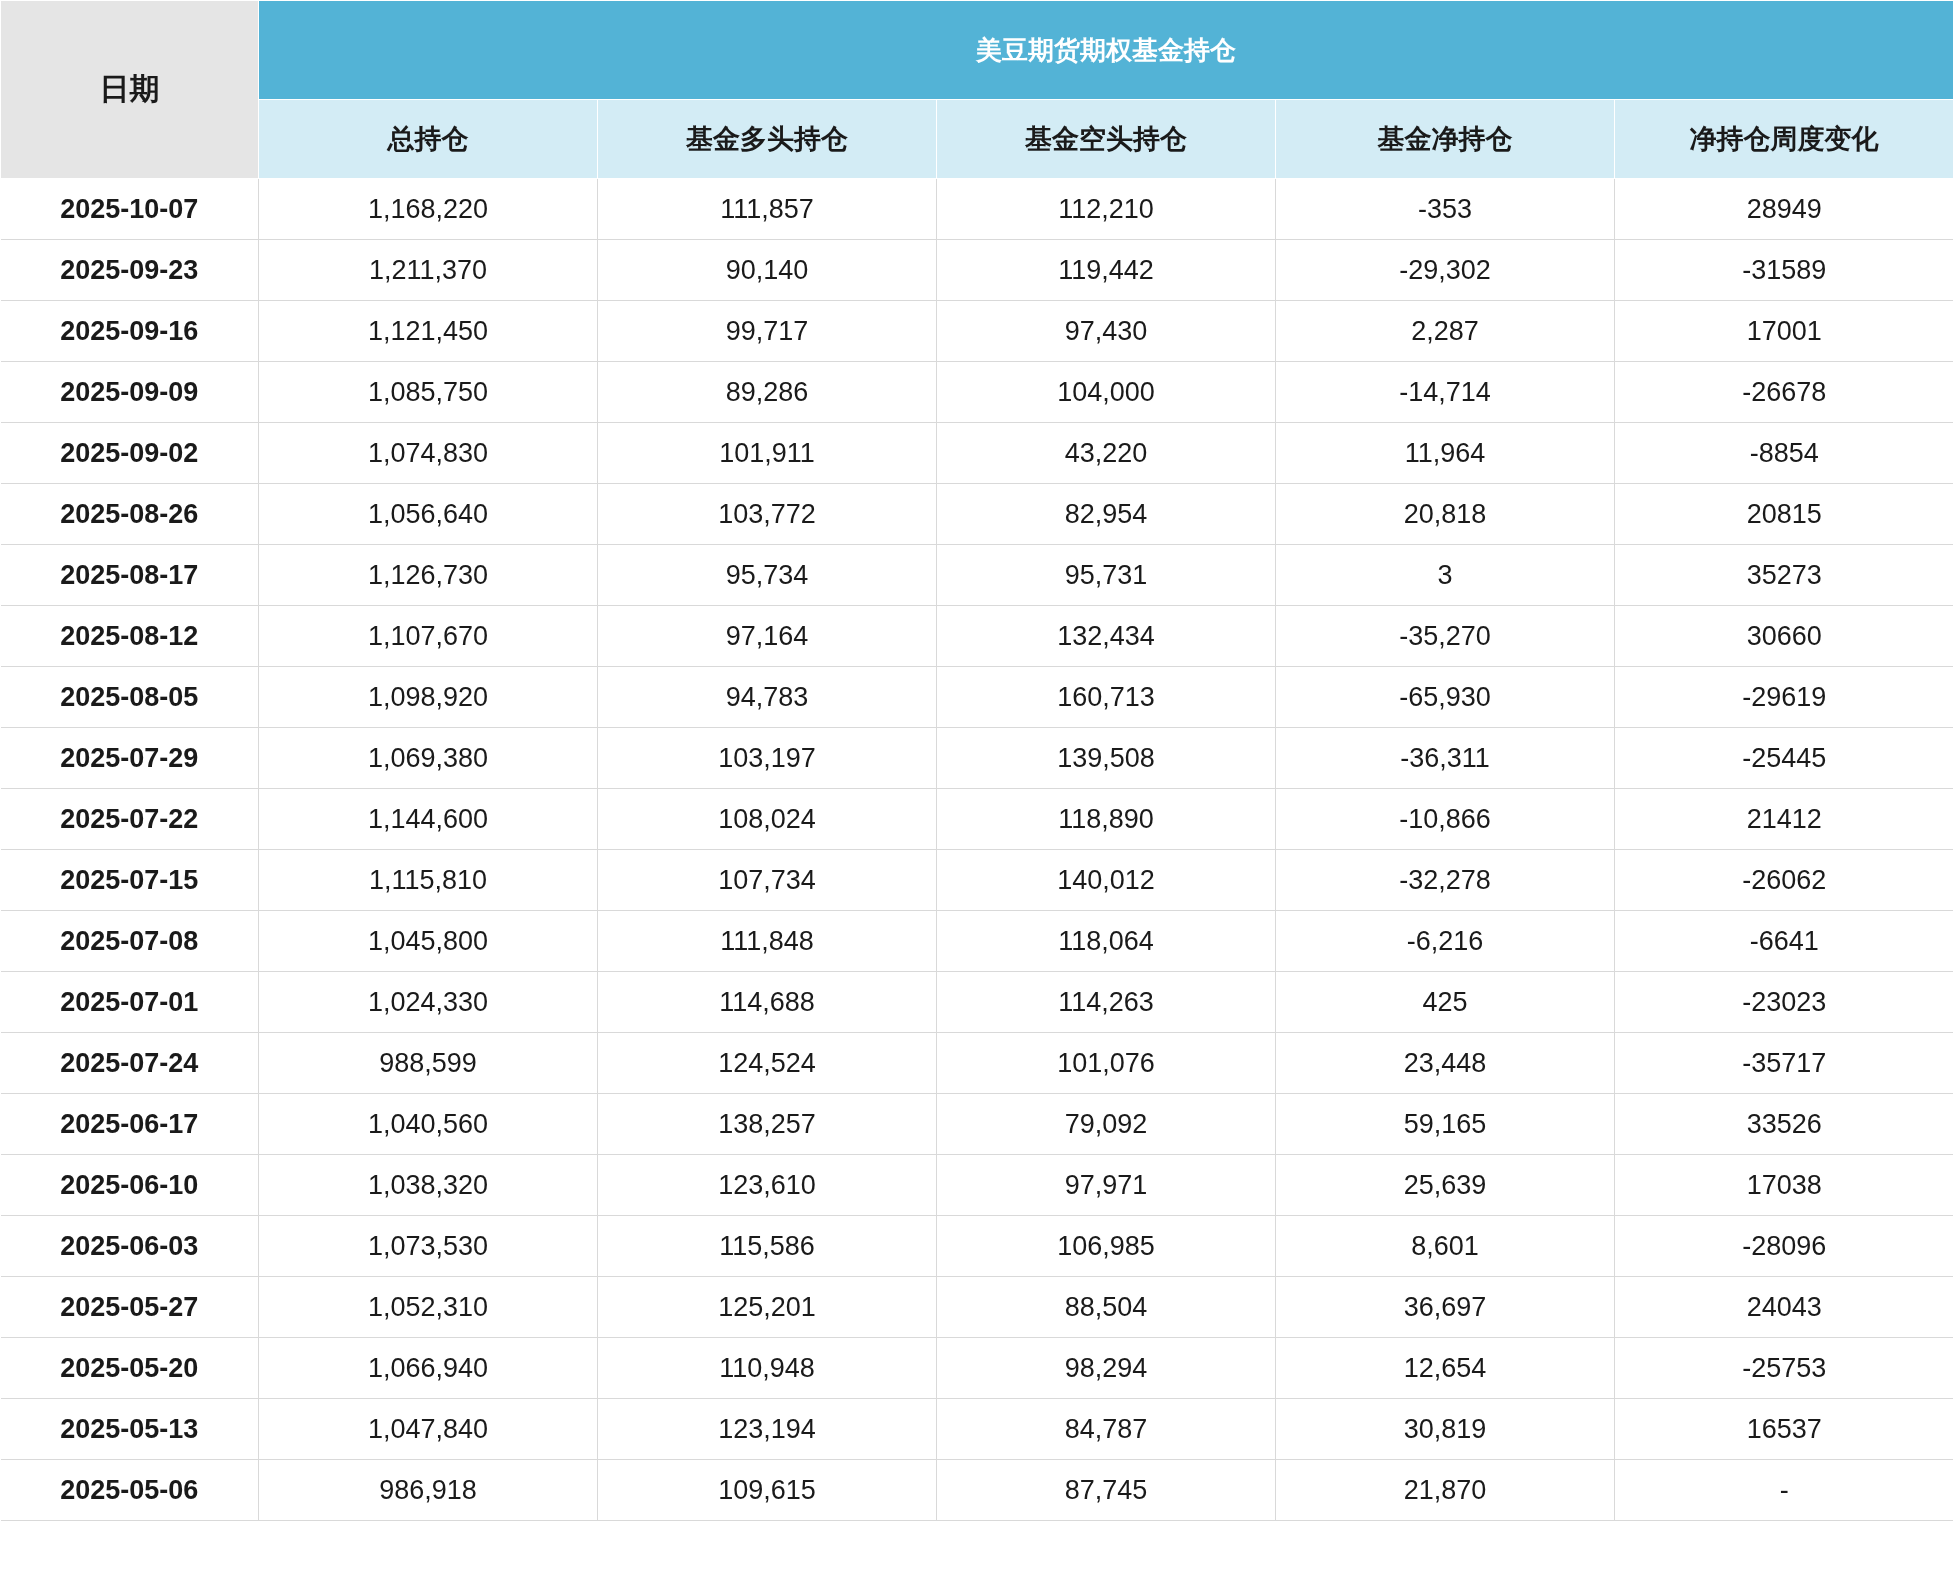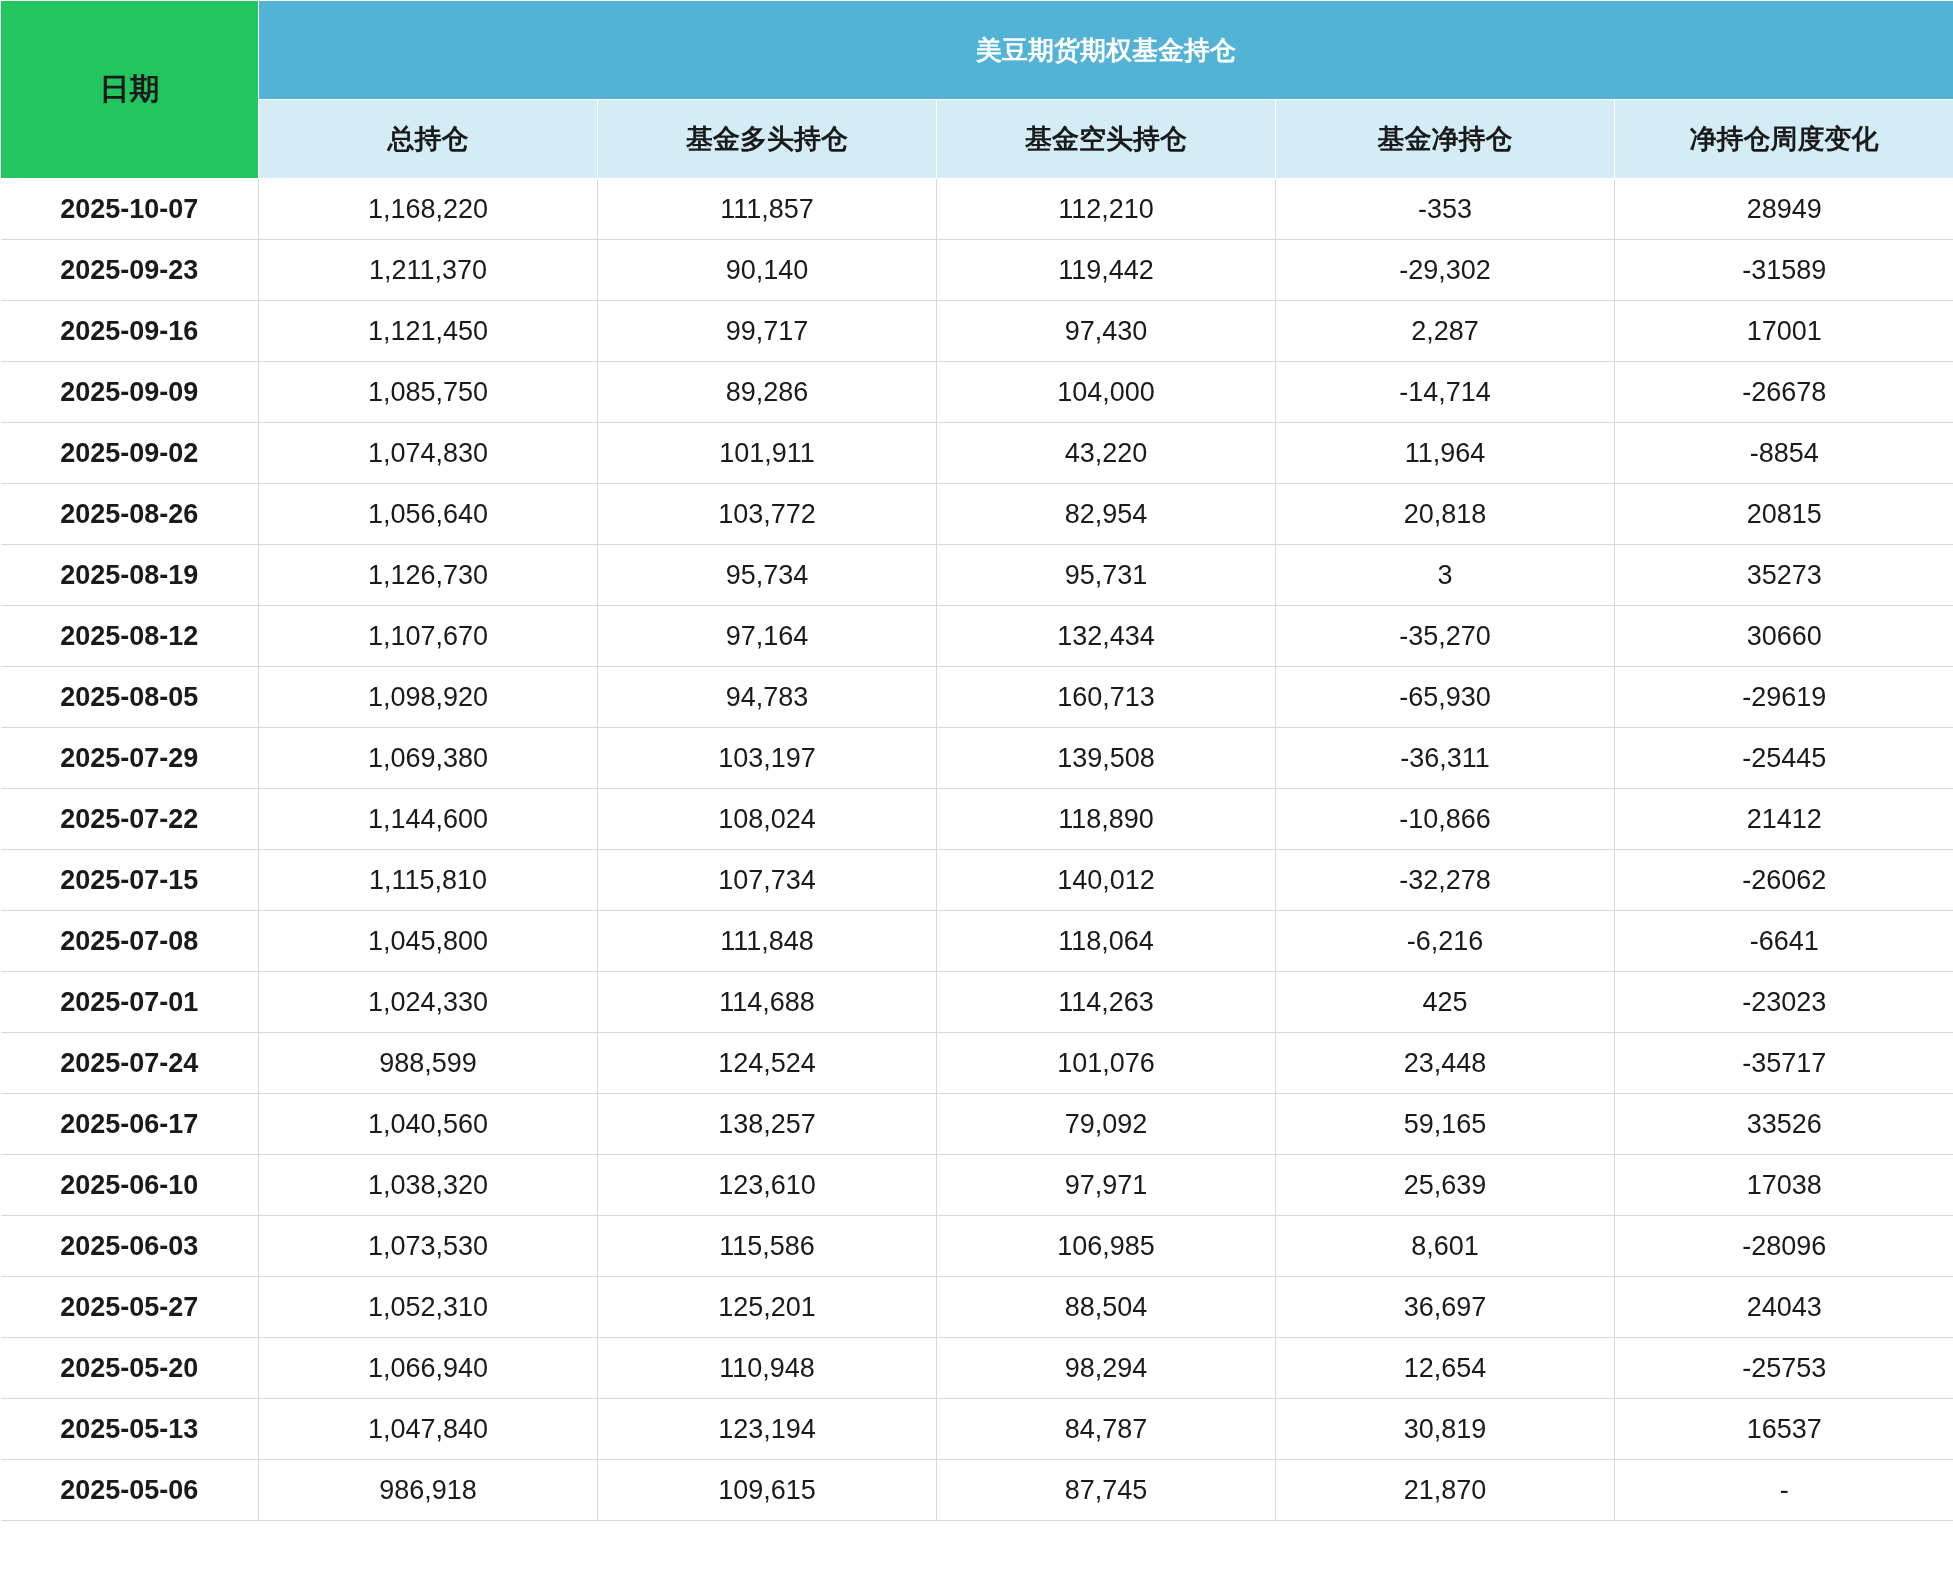--- a/index.html
+++ b/index.html
@@ -16,21 +16,21 @@
     box-sizing: border-box;
   }
   table.fund-table {
     border-collapse: collapse;
     width: 1953px;
     table-layout: fixed;
   }
   table.fund-table col.c-date  { width: 258px; }
   table.fund-table col.c-col   { width: 339px; }
   .hdr-date {
-    background: #22c55e;
+    background: #e5e5e5;
     color: #1a1a1a;
     font-size: 30px;
     font-weight: bold;
     text-align: center;
     vertical-align: middle;
     border: 1px solid #ffffff;
     padding: 0;
   }
   .hdr-main {
     background: #53b3d6;
@@ -147,21 +147,21 @@
         </tr>
         <tr>
           <td class="cell-date">2025-08-26</td>
           <td class="cell-num">1,056,640</td>
           <td class="cell-num">103,772</td>
           <td class="cell-num">82,954</td>
           <td class="cell-num pos">20,818</td>
           <td class="cell-num pos">20815</td>
         </tr>
         <tr>
-          <td class="cell-date">2025-08-19</td>
+          <td class="cell-date">2025-08-17</td>
           <td class="cell-num">1,126,730</td>
           <td class="cell-num">95,734</td>
           <td class="cell-num">95,731</td>
           <td class="cell-num pos">3</td>
           <td class="cell-num pos">35273</td>
         </tr>
         <tr>
           <td class="cell-date">2025-08-12</td>
           <td class="cell-num">1,107,670</td>
           <td class="cell-num">97,164</td>

